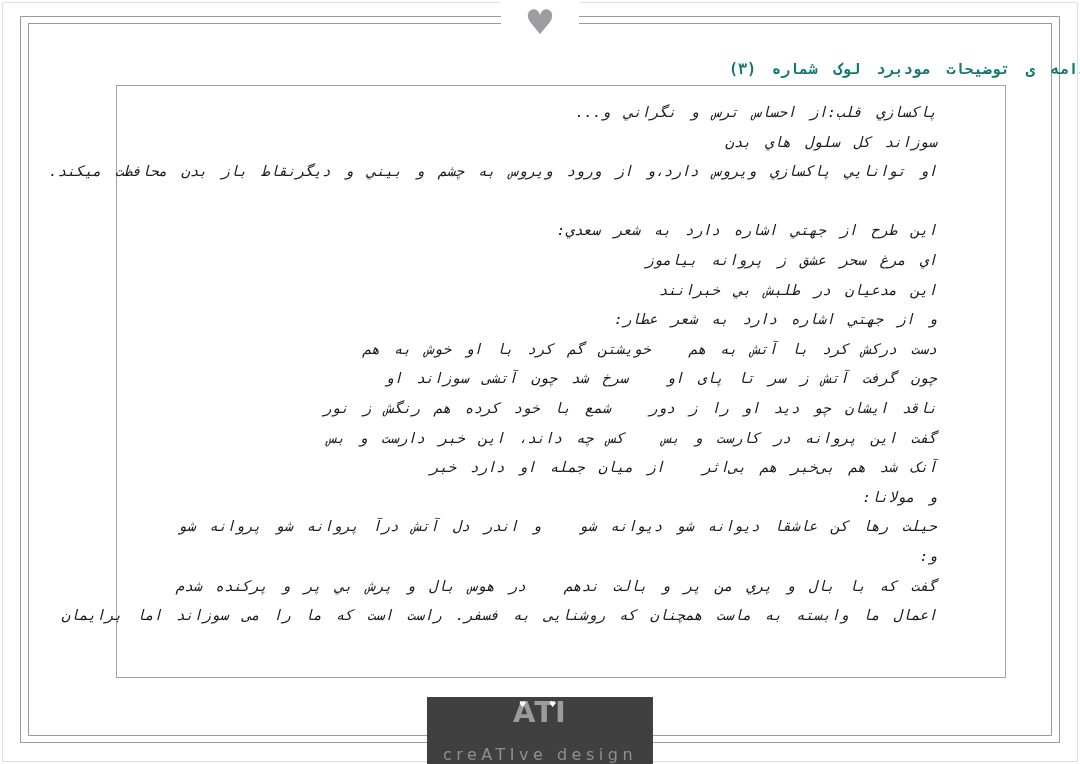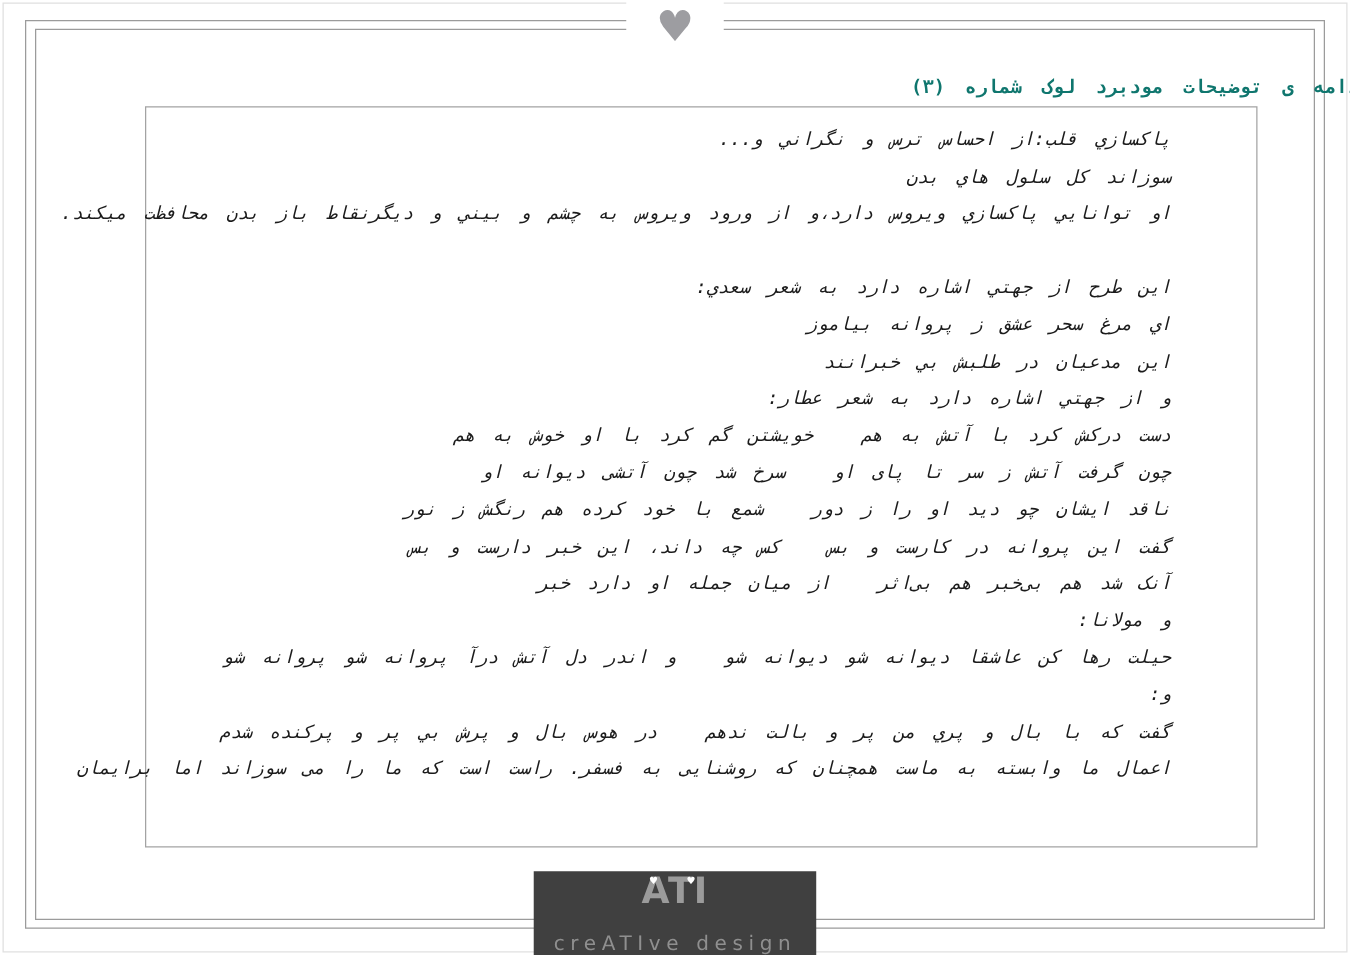--- a/index.html
+++ b/index.html
@@ -90,21 +90,21 @@
     </div>
 
     <div class="tline">و از جهتي اشاره دارد به شعر عطار:</div>
 
     <div class="couplet">
       <span>دست درکش کرد با آتش به هم</span>
       <span>خويشتن گم کرد با او خوش به هم</span>
     </div>
     <div class="couplet">
       <span>چون گرفت آتش ز سر تا پای او</span>
-      <span>سرخ شد چون آتشی ديوانه او</span>
+      <span>سرخ شد چون آتشی سوزاند او</span>
     </div>
     <div class="couplet">
       <span>ناقد ايشان چو ديد او را ز دور</span>
       <span>شمع با خود کرده هم رنگش ز نور</span>
     </div>
     <div class="couplet">
       <span>گفت اين پروانه در کارست و بس</span>
       <span>کس چه داند، اين خبر دارست و بس</span>
     </div>
     <div class="couplet">

